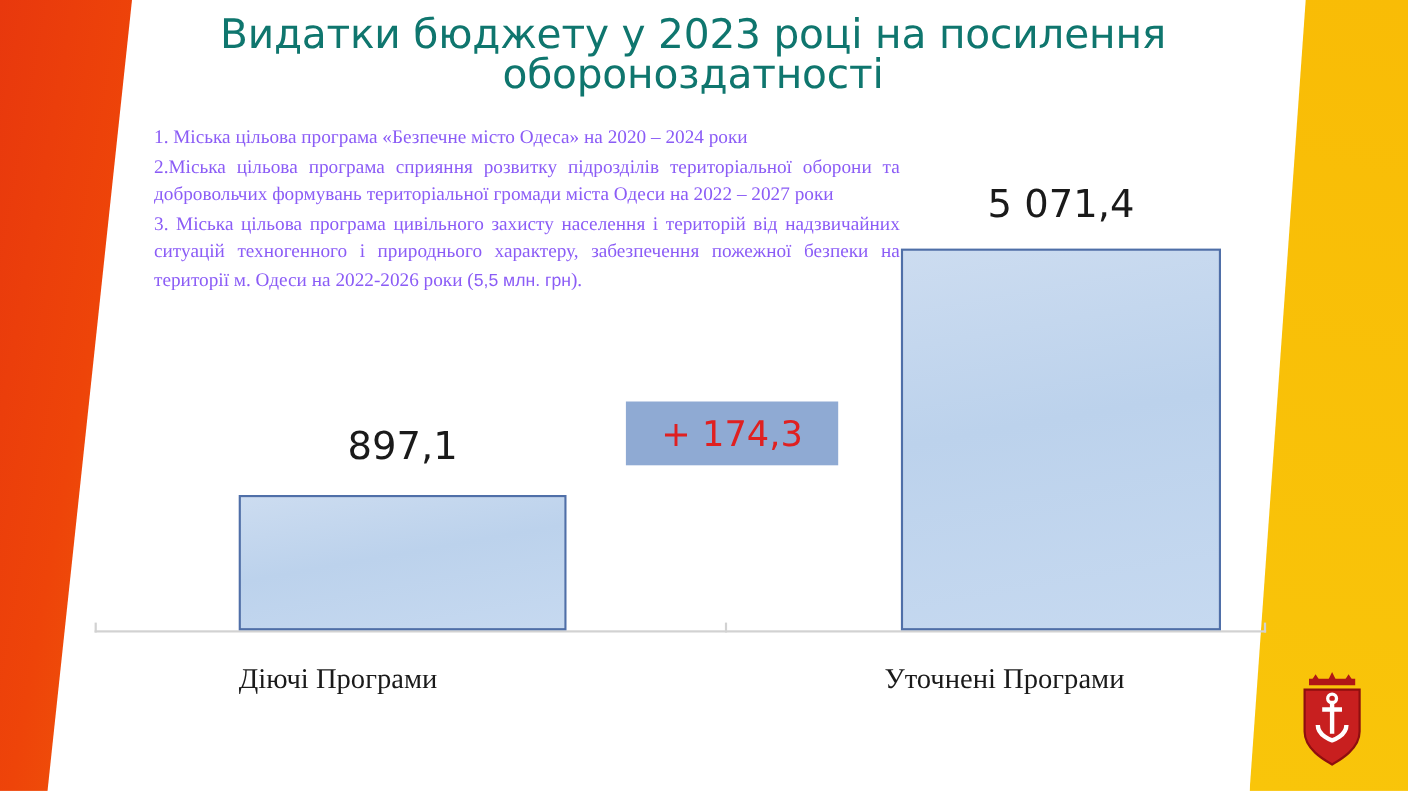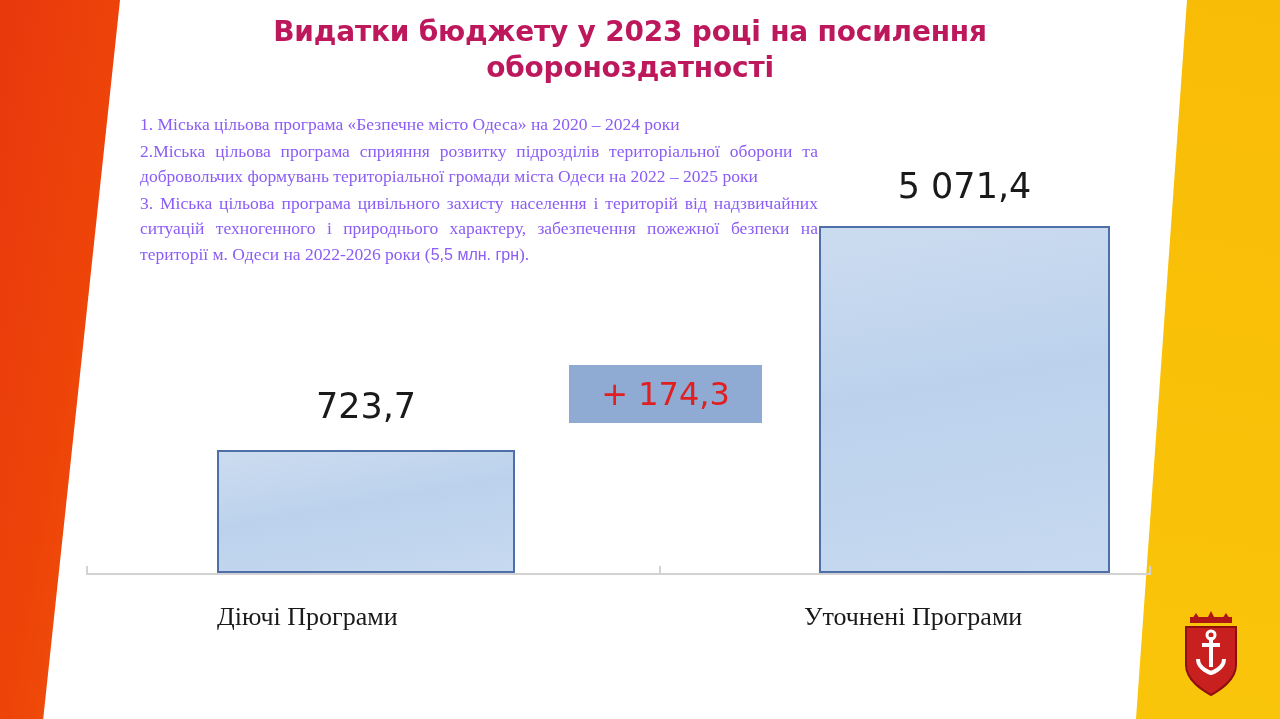--- a/index.html
+++ b/index.html
@@ -57,24 +57,24 @@
   
   .title-wrap {
     position: absolute;
     left: 130px;
     top: 14px;
     width: 1000px;
     text-align: center;
   }
   .title-line {
     font-family: "DejaVu Sans", sans-serif;
-    font-weight: bold;
-    font-size: 28px;
+    font-weight: normal;
+    font-size: 37px;
     line-height: 36px;
-    color: #be185d;
+    color: #0f766e;
     letter-spacing: -0.2px;
   }
 
   
   .notes {
     position: absolute;
     left: 140px;
     top: 112px;
     width: 678px;
     color: #8b5cf6;
@@ -174,32 +174,32 @@
   <div class="band band-left-yellow"></div>
   <div class="band band-right-white"></div>
   <div class="band band-right-yellow"></div>
 
   <div class="title-wrap">
     <div class="title-line">Видатки бюджету  у 2023 році на посилення обороноздатності</div>
   </div>
 
   <div class="notes">
     <p class="note">1. Міська цільова програма «Безпечне місто Одеса» на 2020 – 2024 роки</p>
-    <p class="note">2.Міська цільова програма сприяння розвитку підрозділів територіальної оборони та добровольчих формувань територіальної громади міста Одеси на 2022 – 2025 роки</p>
+    <p class="note">2.Міська цільова програма сприяння розвитку підрозділів територіальної оборони та добровольчих формувань територіальної громади міста Одеси на 2022 – 2027 роки</p>
     <p class="note last"><span>3. Міська цільова програма цивільного захисту населення і територій від надзвичайних ситуацій техногенного і природнього характеру, забезпечення пожежної безпеки на території м. Одеси на 2022-2026 роки (</span><b>5,5 млн. грн</b><span>).</span></p>
   </div>
 
   <div class="chart">
     <div class="axis-line"></div>
     <div class="tick" style="left:0px;"></div>
     <div class="tick" style="left:573px;"></div>
     <div class="tick" style="left:1063px;"></div>
 
     <div class="bar" style="left:131px; width:298px; height:123px;"></div>
-    <div class="bar-label" style="left:131px; width:298px; top:266px;">723,7</div>
+    <div class="bar-label" style="left:131px; width:298px; top:266px;">897,1</div>
 
     <div class="bar" style="left:733px; width:291px; height:347px;"></div>
     <div class="bar-label" style="left:733px; width:291px; top:46px;">5 071,4</div>
 
     <div class="delta-box" style="left:483px; top:245px; width:193px; height:58px;">
       <span class="delta-text">+ 174,3</span>
     </div>
 
     <div class="cat-label" style="left:131px; width:298px; top:482px;">Діючі Програми</div>
     <div class="cat-label" style="left:718px; width:306px; top:482px;">Уточнені Програми</div>

